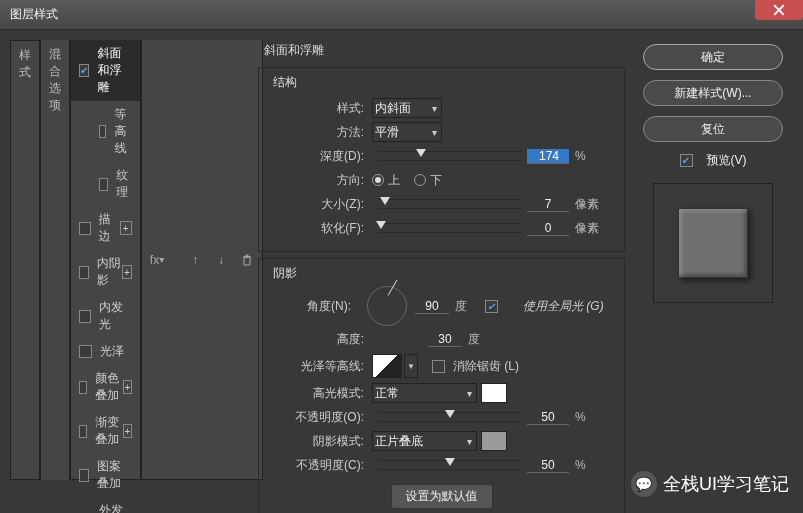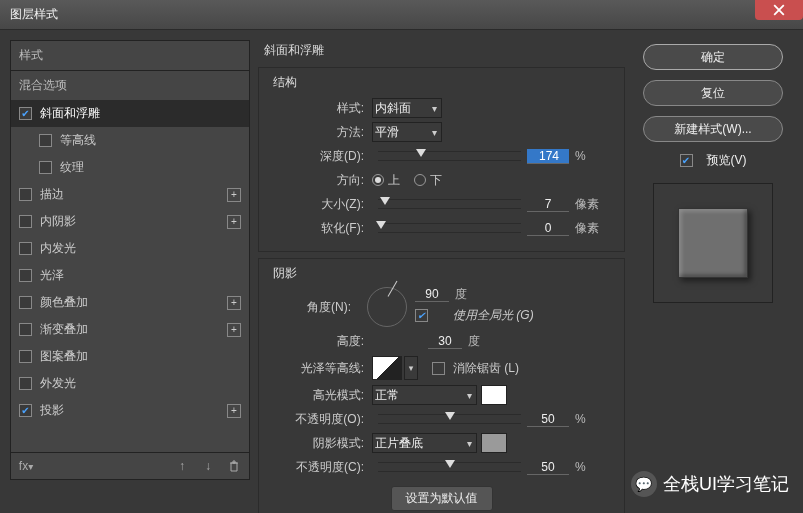--- a/index.html
+++ b/index.html
@@ -1,21 +1,21 @@
 <!DOCTYPE html>
 <html><head>
 <meta charset="utf-8">
 <style>
   * { box-sizing: border-box; margin: 0; padding: 0; }
   body { font-family: "Microsoft YaHei", sans-serif; background: #383838; font-size: 12px; color: #ccc; width: 803px; height: 513px; overflow: hidden; position: relative; }
   .titlebar { height: 30px; background: linear-gradient(#595959, #474747); border-bottom: 1px solid #2a2a2a; display: flex; align-items: center; padding: 0 0 0 10px; color: #f0f0f0; position: relative; text-align: right; }
   .close-btn { position: absolute; right: 0; top: 0; width: 48px; height: 20px; background: #c94f4f; color: #fff; display: flex; align-items: center; justify-content: center; font-size: 12px; border-radius: 0 0 4px 4px; }
   .close-btn svg { width: 12px; height: 12px; }
   .main { display: flex; height: 460px; padding: 10px; gap: 8px; }
-  .left { width: 240px; display: flex; flex-direction: column; }
+  .left { width: 240px; display: flex; flex-direction: row; }
   .styles-header { padding: 6px 8px; color: #bbb; border: 1px solid #222; background:#454545; }
   .blend-header { padding: 6px 8px; color: #bbb; border-left:1px solid #222; border-right:1px solid #222; background:#454545; }
   .style-list { border-left: 1px solid #222; border-right:1px solid #222; border-bottom:1px solid #222; flex:1; background:#454545; }
   .style-item { display: flex; align-items: center; padding: 5px 8px; color: #ccc; position: relative; }
   .style-item.selected { background: #2b2b2b; color: #fff; }
   .style-item.sub { padding-left: 28px; }
   .chk { width: 13px; height: 13px; border: 1px solid #888; margin-right: 8px; display: inline-flex; align-items:center; justify-content:center; background:#3a3a3a; }
   .chk.checked::after { content: "✔"; font-size: 10px; color: #4aa3ff; }
   .plus-ic { margin-left: auto; width: 14px; height: 14px; border: 1px solid #888; display:inline-flex; align-items:center; justify-content:center; font-size:10px; color:#ccc; }
   .bottom-strip { display:flex; align-items:center; padding:6px 8px; border:1px solid #222; border-top:none; background:#454545; gap:12px; }
@@ -190,21 +190,21 @@
         <div class="unit">像素</div>
       </div>
     </div>
 
     <div class="groupbox">
       <div class="group-title">阴影</div>
 
       <div style="display:flex; align-items:center;">
         <div class="lbl">角度(N):</div>
         <div class="angle-dial"></div>
-        <div style="display:flex; flex-direction:column; gap:4px;">
+        <div style="display:flex; flex-direction:row; gap:4px;">
           <div style="display:flex; align-items:center;">
             <div class="val" style="width:34px;">90</div>
             <div class="unit">度</div>
           </div>
           <div style="display:flex; align-items:center; gap:17px;font-style:italic;">
             <span class="chk checked"></span>
             <span>使用全局光 (G)</span>
           </div>
           <div style="display:flex; align-items:center;">
             <div style="width:0;"></div>
@@ -260,22 +260,22 @@
       </div>
 
       <div class="btn-row">
         <div class="flat-btn">设置为默认值</div>
       </div>
     </div>
   </div>
 
   <div class="right">
     <div class="pill primary">确定</div>
+    <div class="pill">新建样式(W)...</div>
     <div class="pill">复位</div>
-    <div class="pill">新建样式(W)...</div>
     <div class="preview-chk-row">
       <span class="chk checked"></span>
       <span>预览(V)</span>
     </div>
     <div class="preview-box">
       <div class="preview-inner"></div>
     </div>
   </div>
 
 </div>

